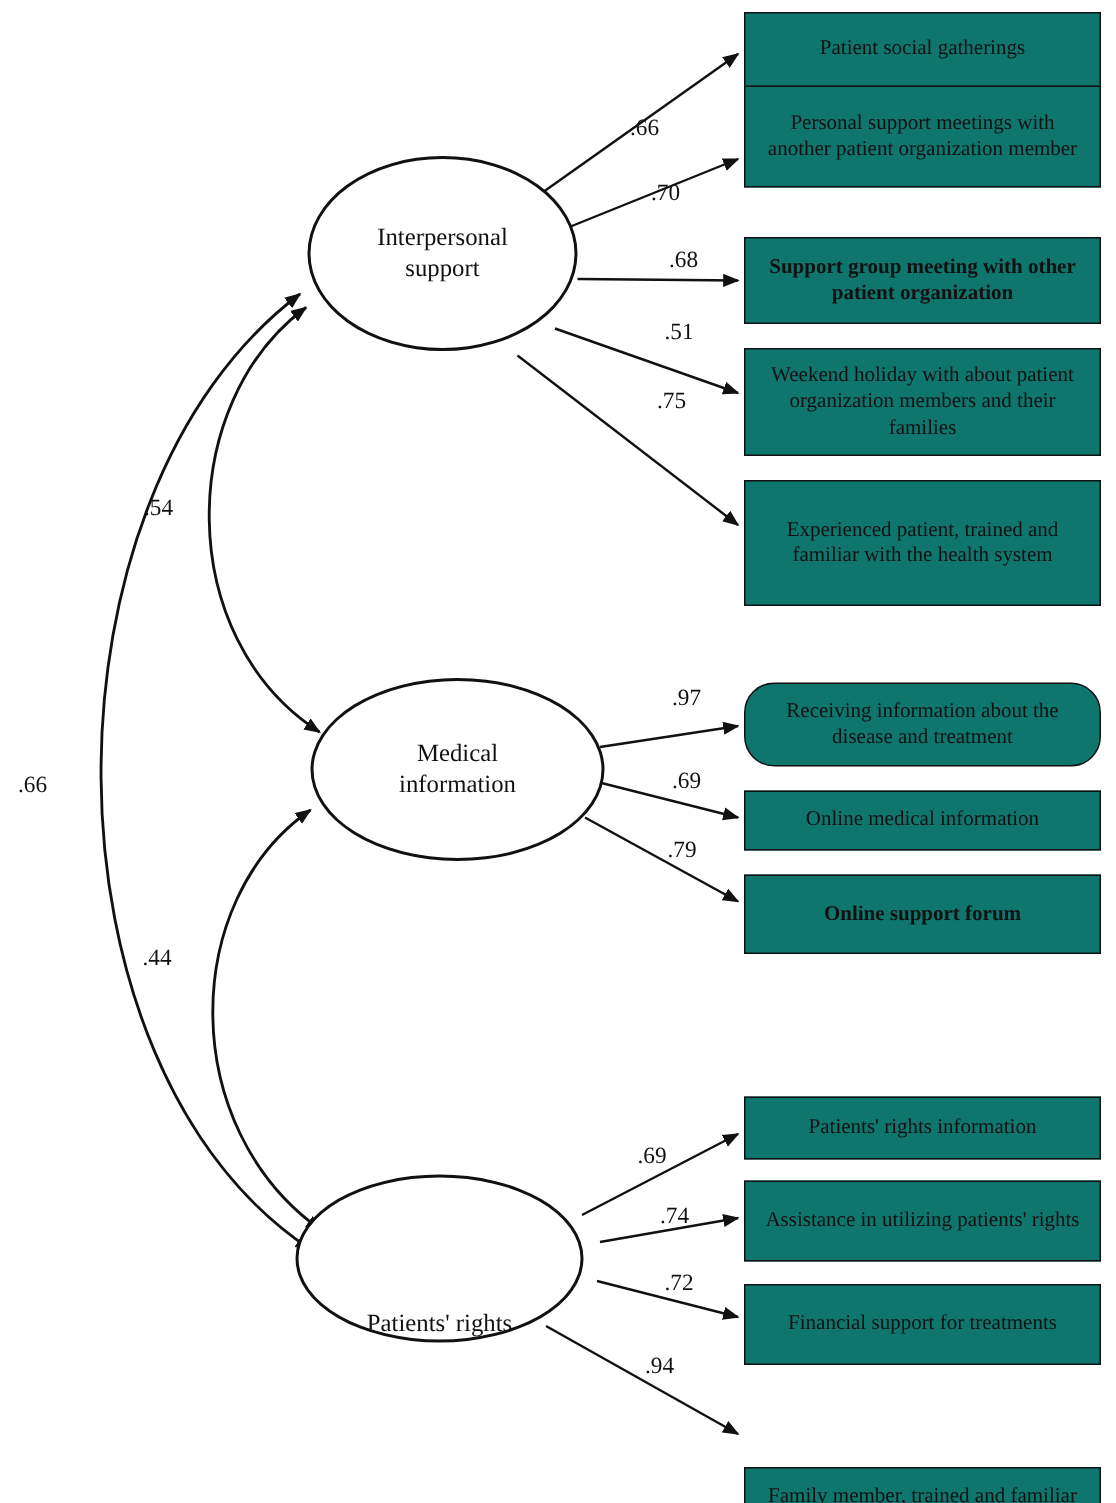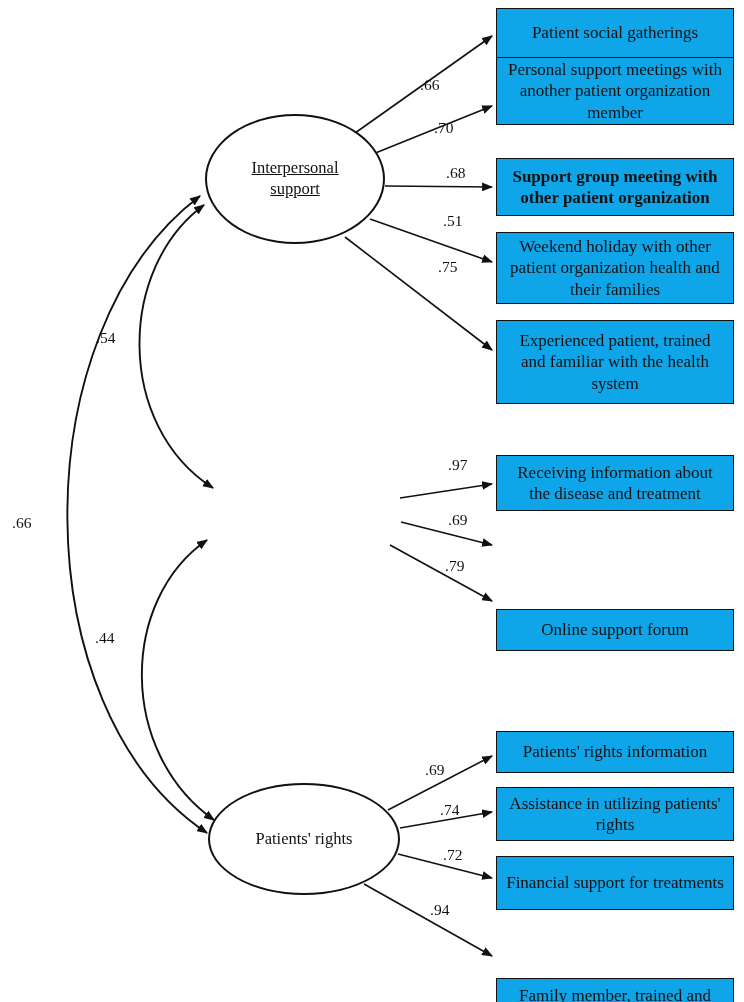--- a/index.html
+++ b/index.html
@@ -2,24 +2,24 @@
 <html><head>
 <meta charset="utf-8">
 <style>
   * { margin:0; padding:0; box-sizing:border-box; }
   html,body { background:#ffffff; }
   body { font-family:"Liberation Serif", serif; color:#111; }
   .canvas { position:relative; width:744px; height:1002px; background:#fff; overflow:hidden; }
   .layer { position:absolute; left:0; top:0; }
   .box {
     position:absolute; left:496px; width:238px;
-    border:1.6px solid #111; background:#0ea5e9;
+    border:1.6px solid #111; background:#0f766e;
     display:flex; align-items:center; justify-content:center;
     text-align:center; padding:18px 9px;
-    font-size:17px; line-height:1.25;
+    font-size:14px; line-height:1.25;
   }
   .ellipse {
     position:absolute; border:2px solid #111; border-radius:50%;
     background:#fff; display:flex; align-items:center; justify-content:center;
     text-align:center; font-size:16.5px; line-height:1.25;
   }
   .ellipse span, .box span { white-space:pre-line; }
   svg text { font-family:"Liberation Serif", serif; font-size:15.5px; fill:#111; }
   svg .conn { stroke:#111; stroke-width:1.6; fill:none; }
   svg .curve { stroke:#111; stroke-width:1.9; fill:none; }
@@ -68,48 +68,55 @@
     <text x="425" y="775">.69</text>
     <text x="440" y="815">.74</text>
     <text x="443" y="860">.72</text>
     <text x="430" y="915">.94</text>
 
     <text x="96" y="343">.54</text>
     <text x="95" y="643">.44</text>
     <text x="12" y="528">.66</text>
   </svg>
 
-  <div class="ellipse" style="left:205px; top:114px; width:180px; height:130px;text-decoration:underline;">
+  <div class="ellipse" style="left:205px; top:104px; width:180px; height:130px;">
     <span>Interpersonal
 support</span>
   </div>
-  <div class="ellipse" style="left:208px; top:783px; width:192px; height:112px;">
+  <div class="ellipse" style="left:207px; top:452px; width:196px; height:122px;">
+    <span>Medical
+information</span>
+  </div>
+  <div class="ellipse" style="left:197px; top:783px; width:192px; height:112px;align-items:flex-end;">
     <span>Patients' rights</span>
   </div>
 
   <div class="box" style="top:8px;   height:50px;">
     <span>Patient social gatherings</span>
   </div>
   <div class="box" style="top:57px;  height:68px;">
     <span>Personal support meetings with another patient organization member</span>
   </div>
   <div class="box" style="top:158px; height:58px;font-weight:bold;">
     <span>Support group meeting with other patient organization</span>
   </div>
   <div class="box" style="top:232px; height:72px;">
-    <span>Weekend holiday with other patient organization health and their families</span>
+    <span>Weekend holiday with about patient organization members and their families</span>
   </div>
   <div class="box" style="top:320px; height:84px;">
     <span>Experienced patient, trained and familiar with the health system</span>
   </div>
 
-  <div class="box" style="top:455px; height:56px;">
+  <div class="box" style="top:455px; height:56px;border-radius:20px;">
     <span>Receiving information about the disease and treatment</span>
   </div>
-  <div class="box" style="top:609px; height:42px;">
+  <div class="box" style="top:527px; height:40px;">
+    <span>Online medical information</span>
+  </div>
+  <div class="box" style="top:583px; height:53px;font-weight:bold;">
     <span>Online support forum</span>
   </div>
 
   <div class="box" style="top:731px; height:42px;">
     <span>Patients' rights information</span>
   </div>
   <div class="box" style="top:856px; height:54px;">
     <span>Financial support for treatments</span>
   </div>
   <div class="box" style="top:787px; height:54px;">

